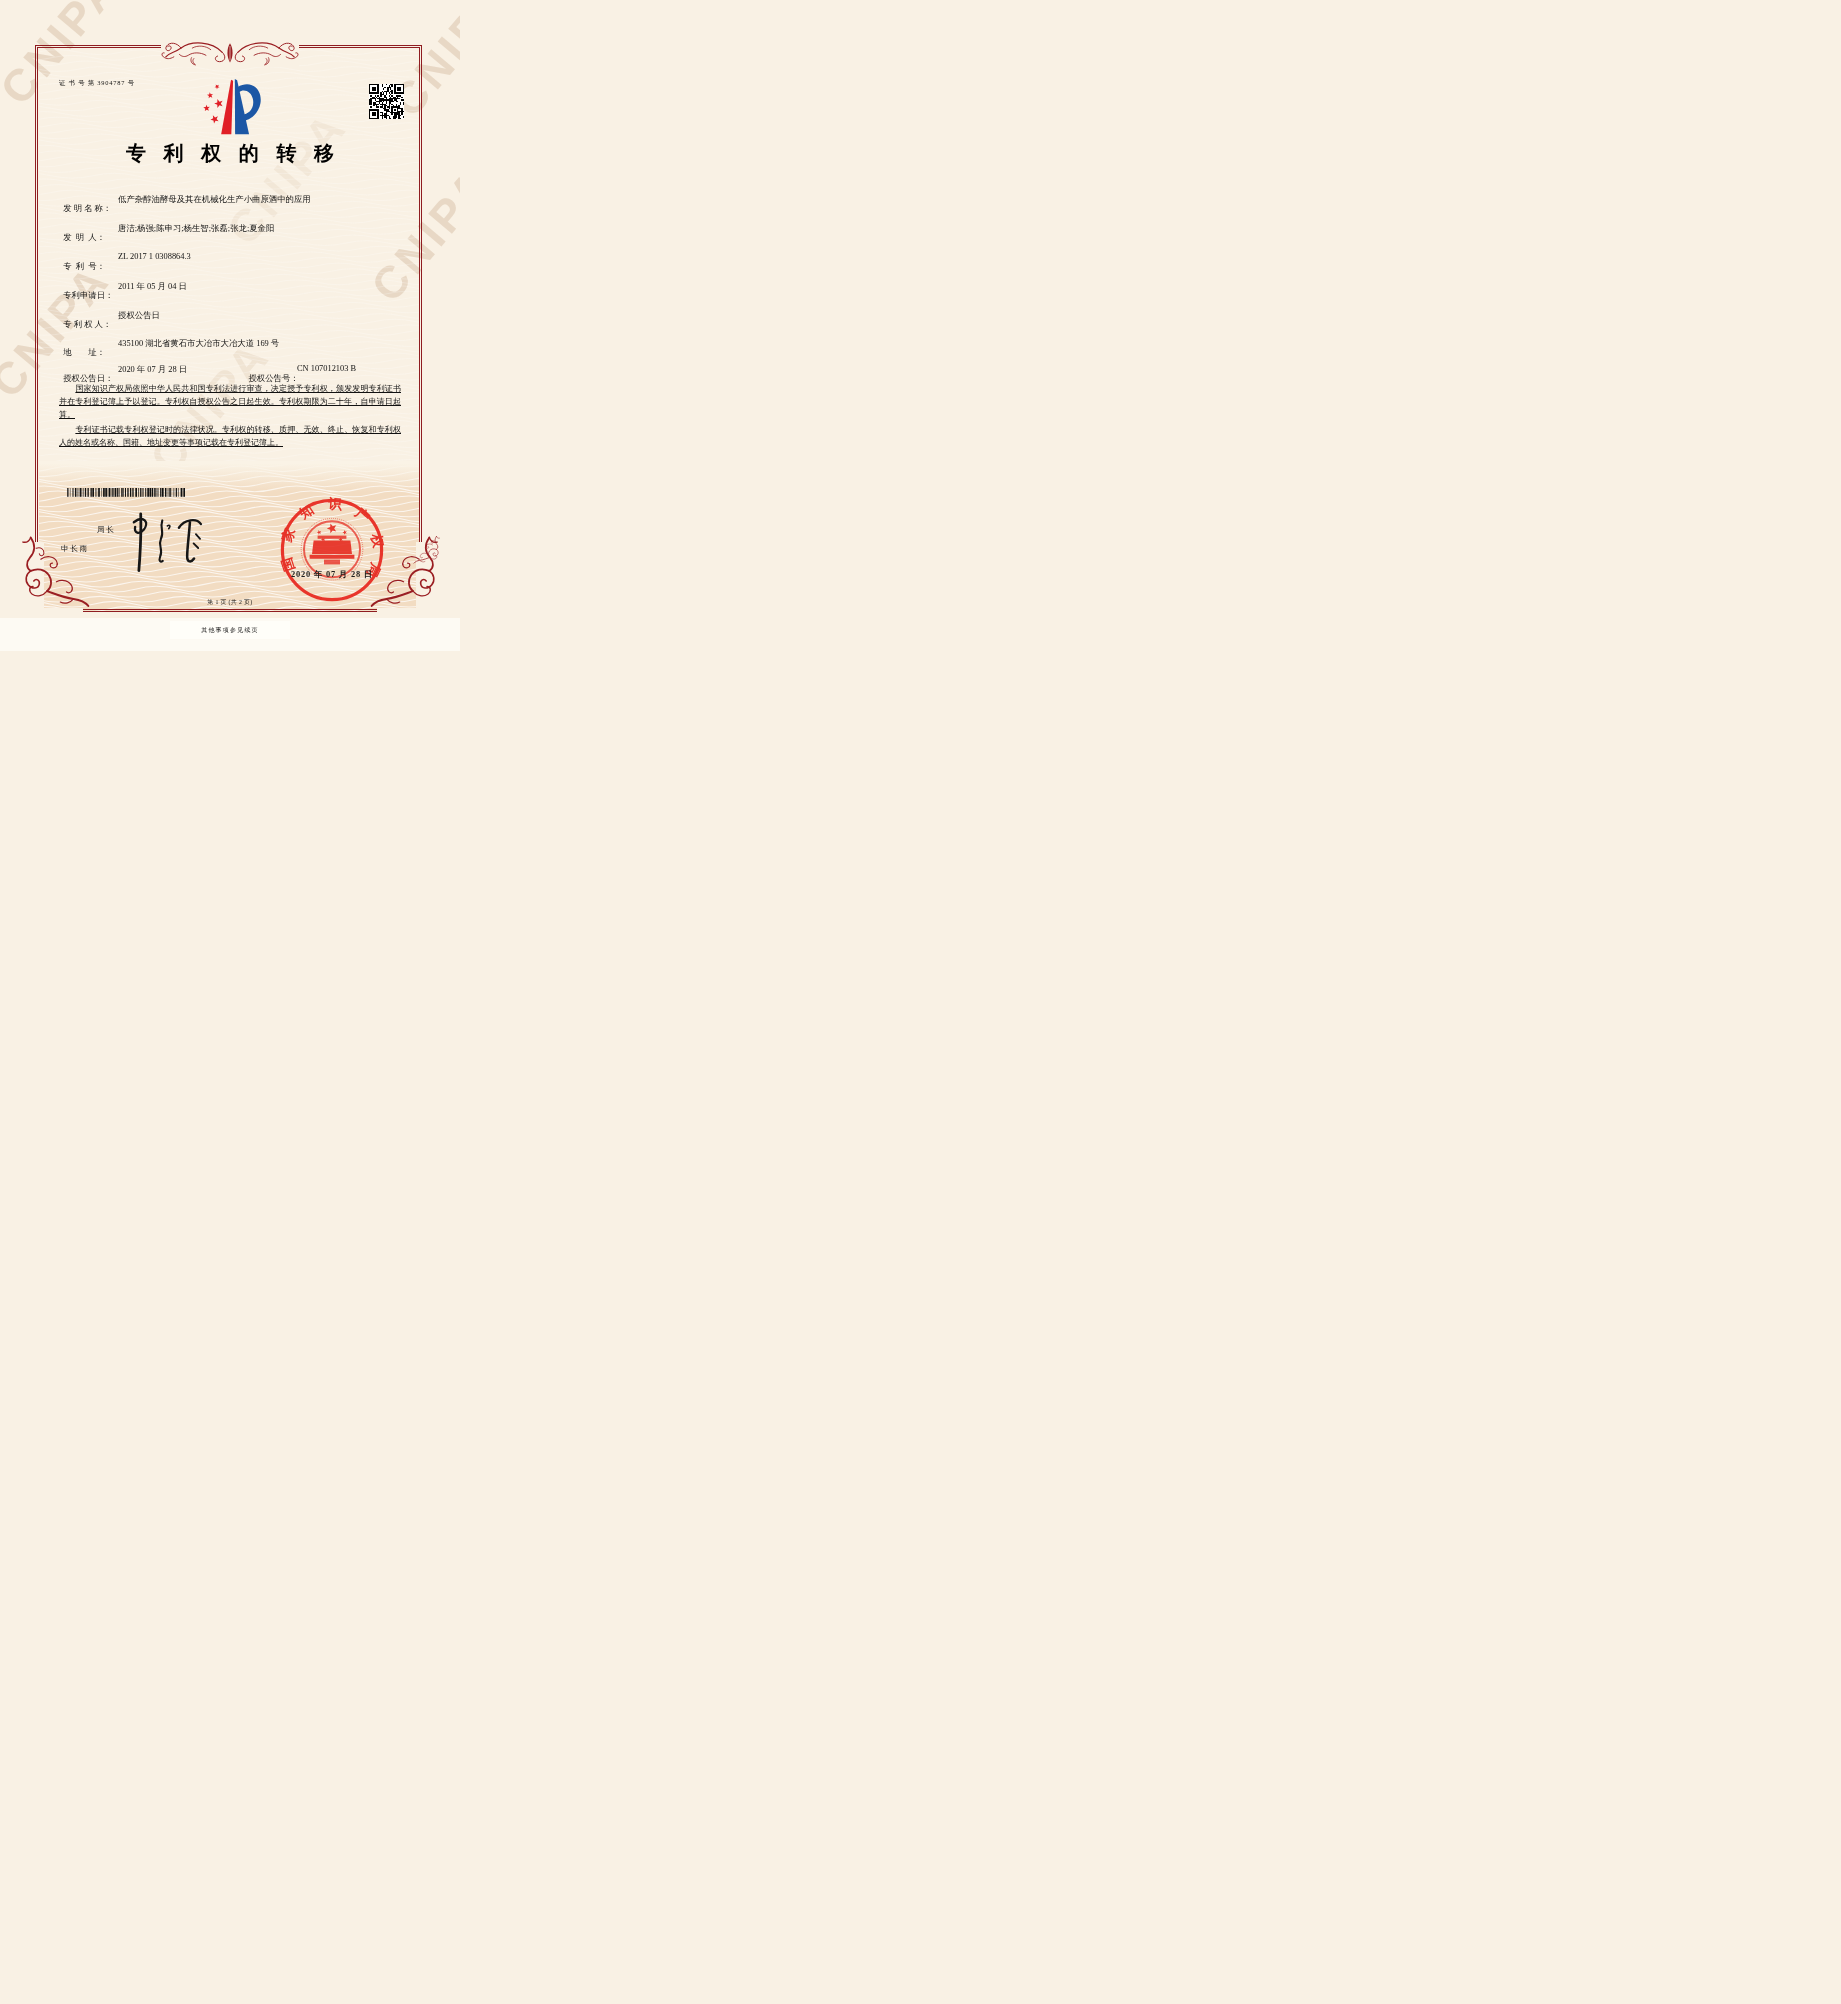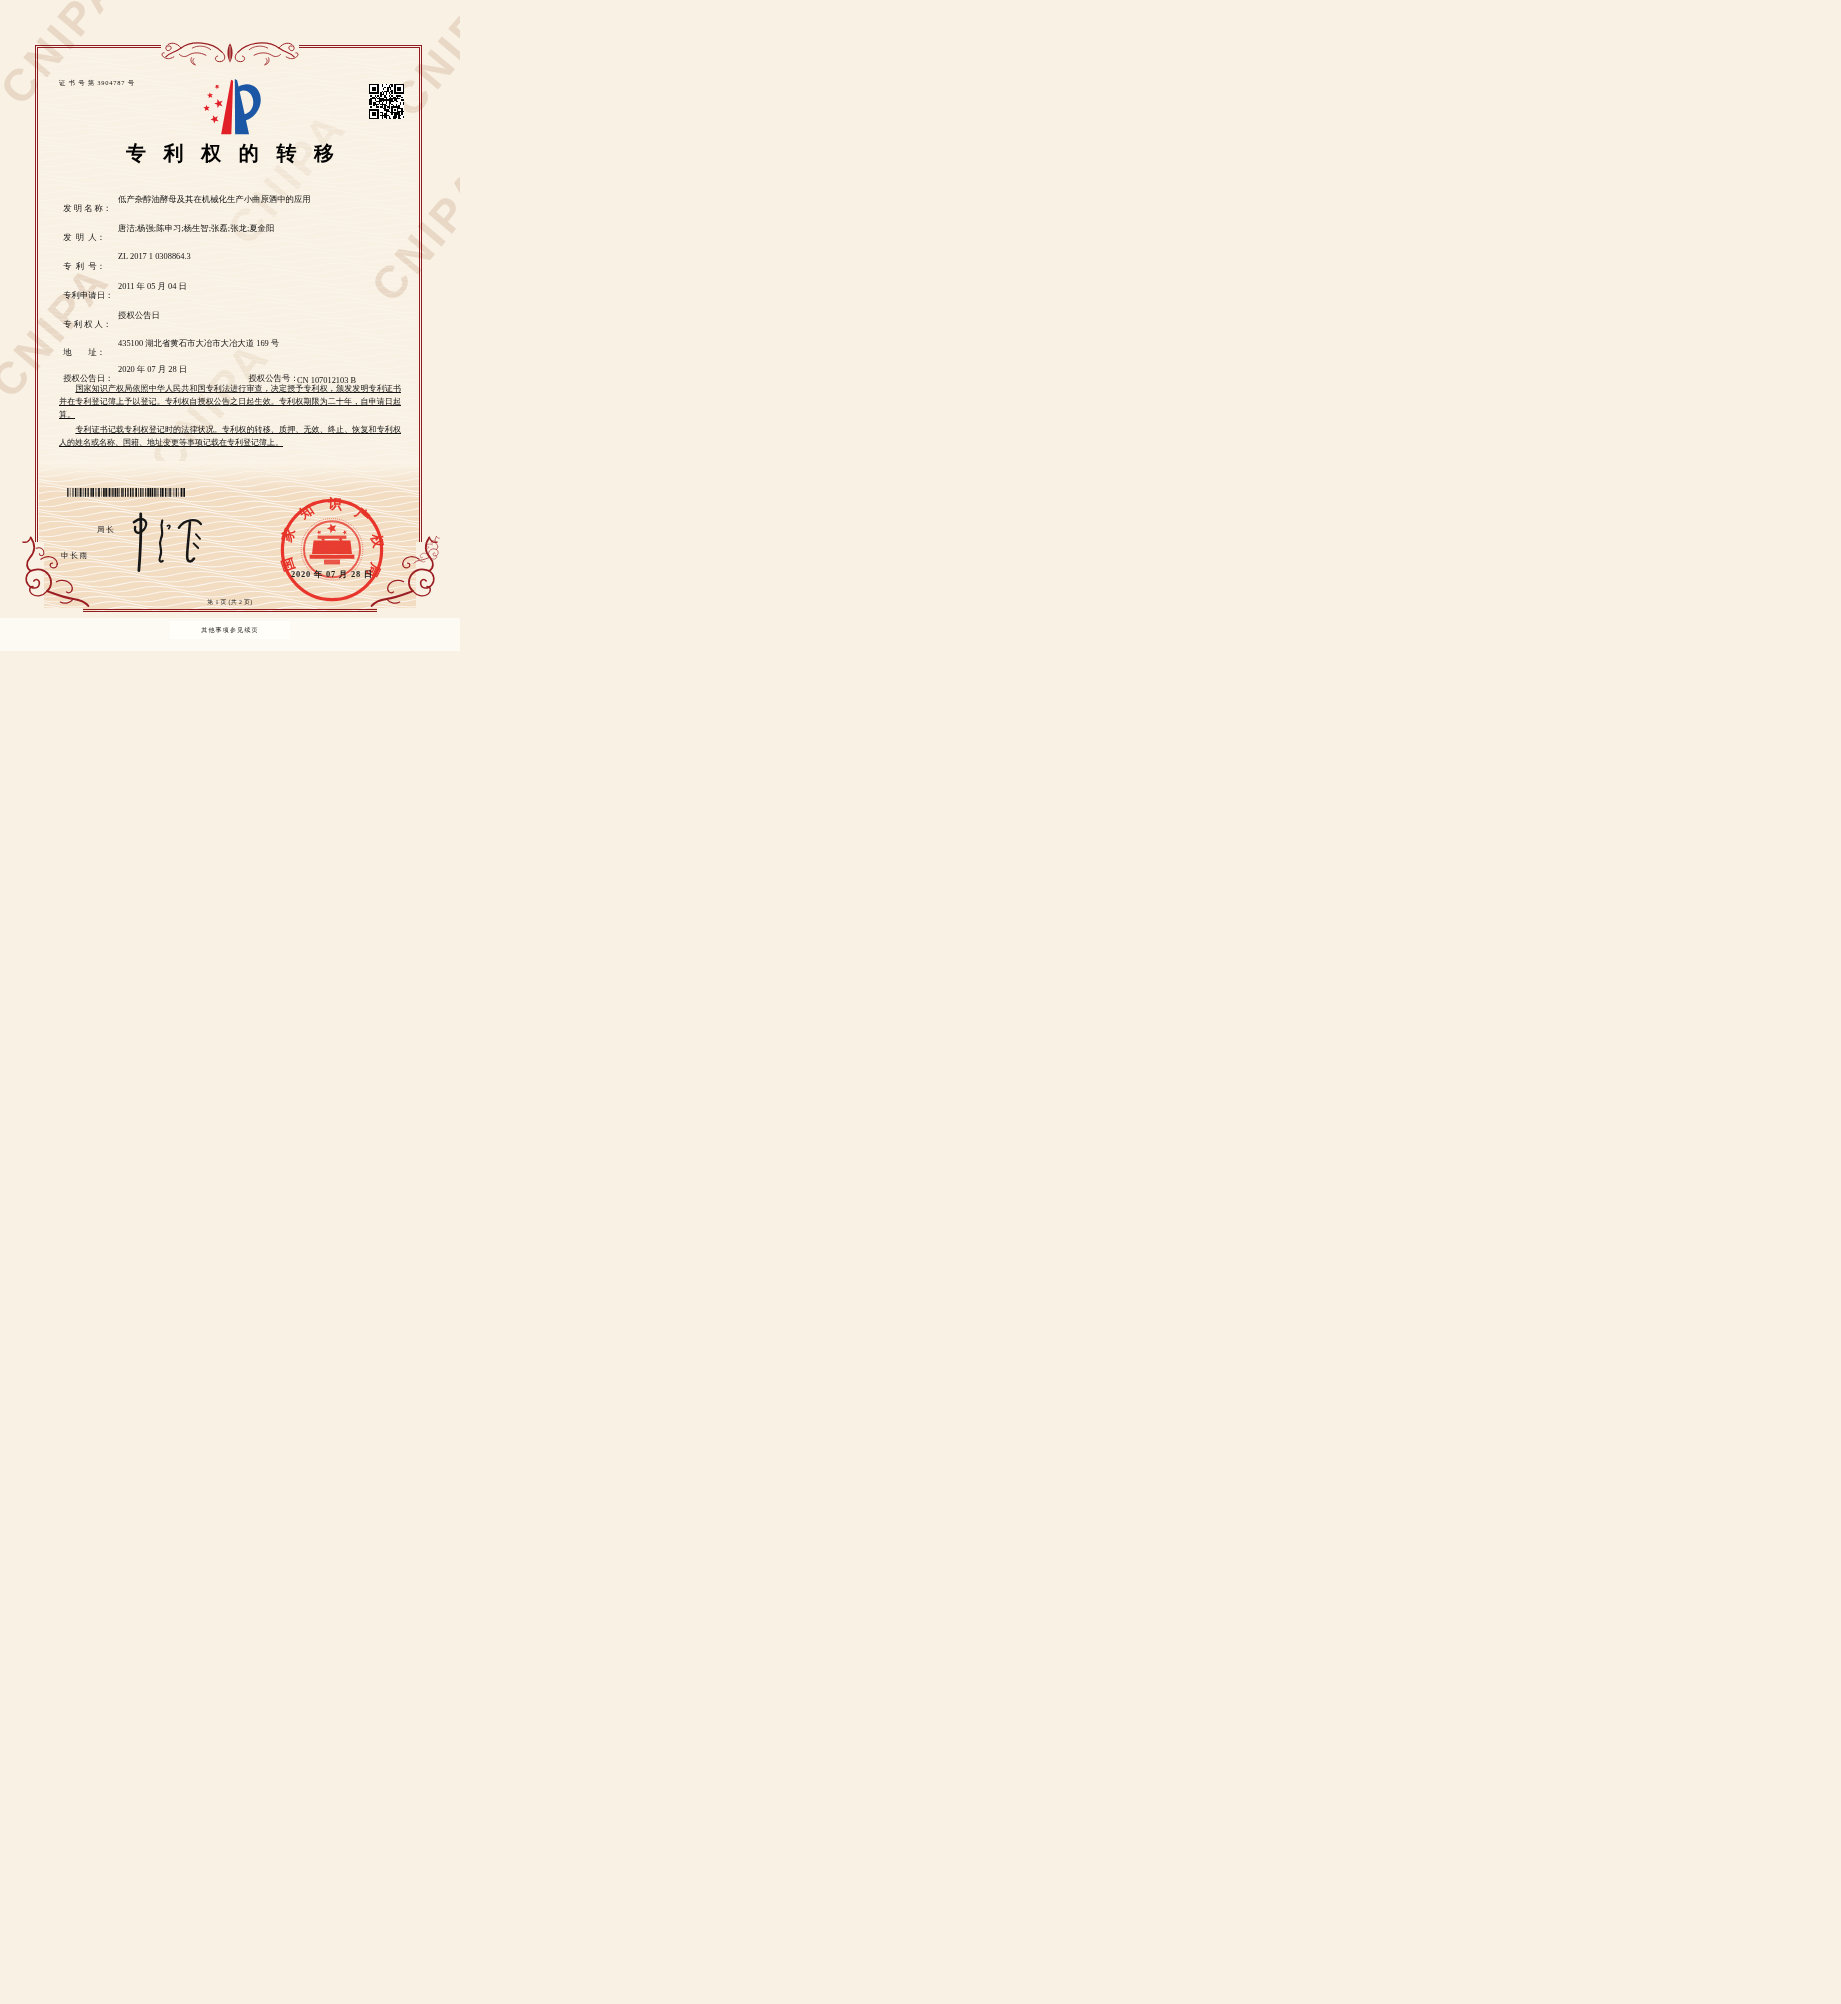--- a/index.html
+++ b/index.html
@@ -39,30 +39,30 @@
   #logo{position:absolute;left:202px;top:77px;width:61px;height:60px;z-index:4;}
   #qr{position:absolute;left:369px;top:84px;width:35px;height:35px;z-index:4;}
   #title{
     position:absolute;left:0;right:0;top:140px;z-index:4;text-align:center;
     font-size:20px;font-weight:700;letter-spacing:17.6px;text-indent:17.6px;color:#000;
   }
   
   .row{position:absolute;left:59px;z-index:4;font-size:8.4px;white-space:pre;}
   .row .val{position:absolute;left:59px;top:0;white-space:pre;}
   #row-grant .g2{position:absolute;left:181px;top:0;white-space:pre;}
-  #row-grant .g2 .val2{position:absolute;left:57px;top:0;white-space:pre;margin-top:12px;}
+  #row-grant .g2 .val2{position:absolute;left:57px;top:0;white-space:pre;}
   
   #paras{position:absolute;left:59px;top:382px;width:342px;z-index:4;
     font-size:8px;line-height:13px;text-align:justify;text-decoration:underline;}
   #paras p{margin:0 0 2.4px 0;text-indent:16.4px;}
   
   #barcode{position:absolute;left:67px;top:488px;width:118px;height:8.8px;z-index:4;}
   
   #director-label{position:absolute;left:61px;top:525px;z-index:4;font-size:7.6px;letter-spacing:1.6px;margin-left:36px;}
-  #director-name{position:absolute;left:61px;top:544px;z-index:4;font-size:7.6px;letter-spacing:1.6px;margin-top:7px;}
+  #director-name{position:absolute;left:61px;top:544px;z-index:4;font-size:7.6px;letter-spacing:1.6px;}
   #signature{position:absolute;left:120px;top:512px;width:92px;height:60px;z-index:5;}
   
   #seal{position:absolute;left:276px;top:494px;width:112px;height:112px;z-index:6;opacity:.93;}
   
   #page-info{position:absolute;left:0;right:0;top:598px;z-index:4;text-align:center;
     font-size:5.8px;letter-spacing:0.4px;}
   #bottom-band{position:absolute;left:0;top:618px;width:460px;height:33px;background:#fdfaf3;z-index:2;}
   #footer-box{position:absolute;left:170px;top:621px;width:120px;height:17.6px;background:#fffef9;z-index:3;}
   #footer-note{position:absolute;left:0;right:0;top:626px;z-index:4;text-align:center;
     font-size:6px;letter-spacing:1.2px;}

